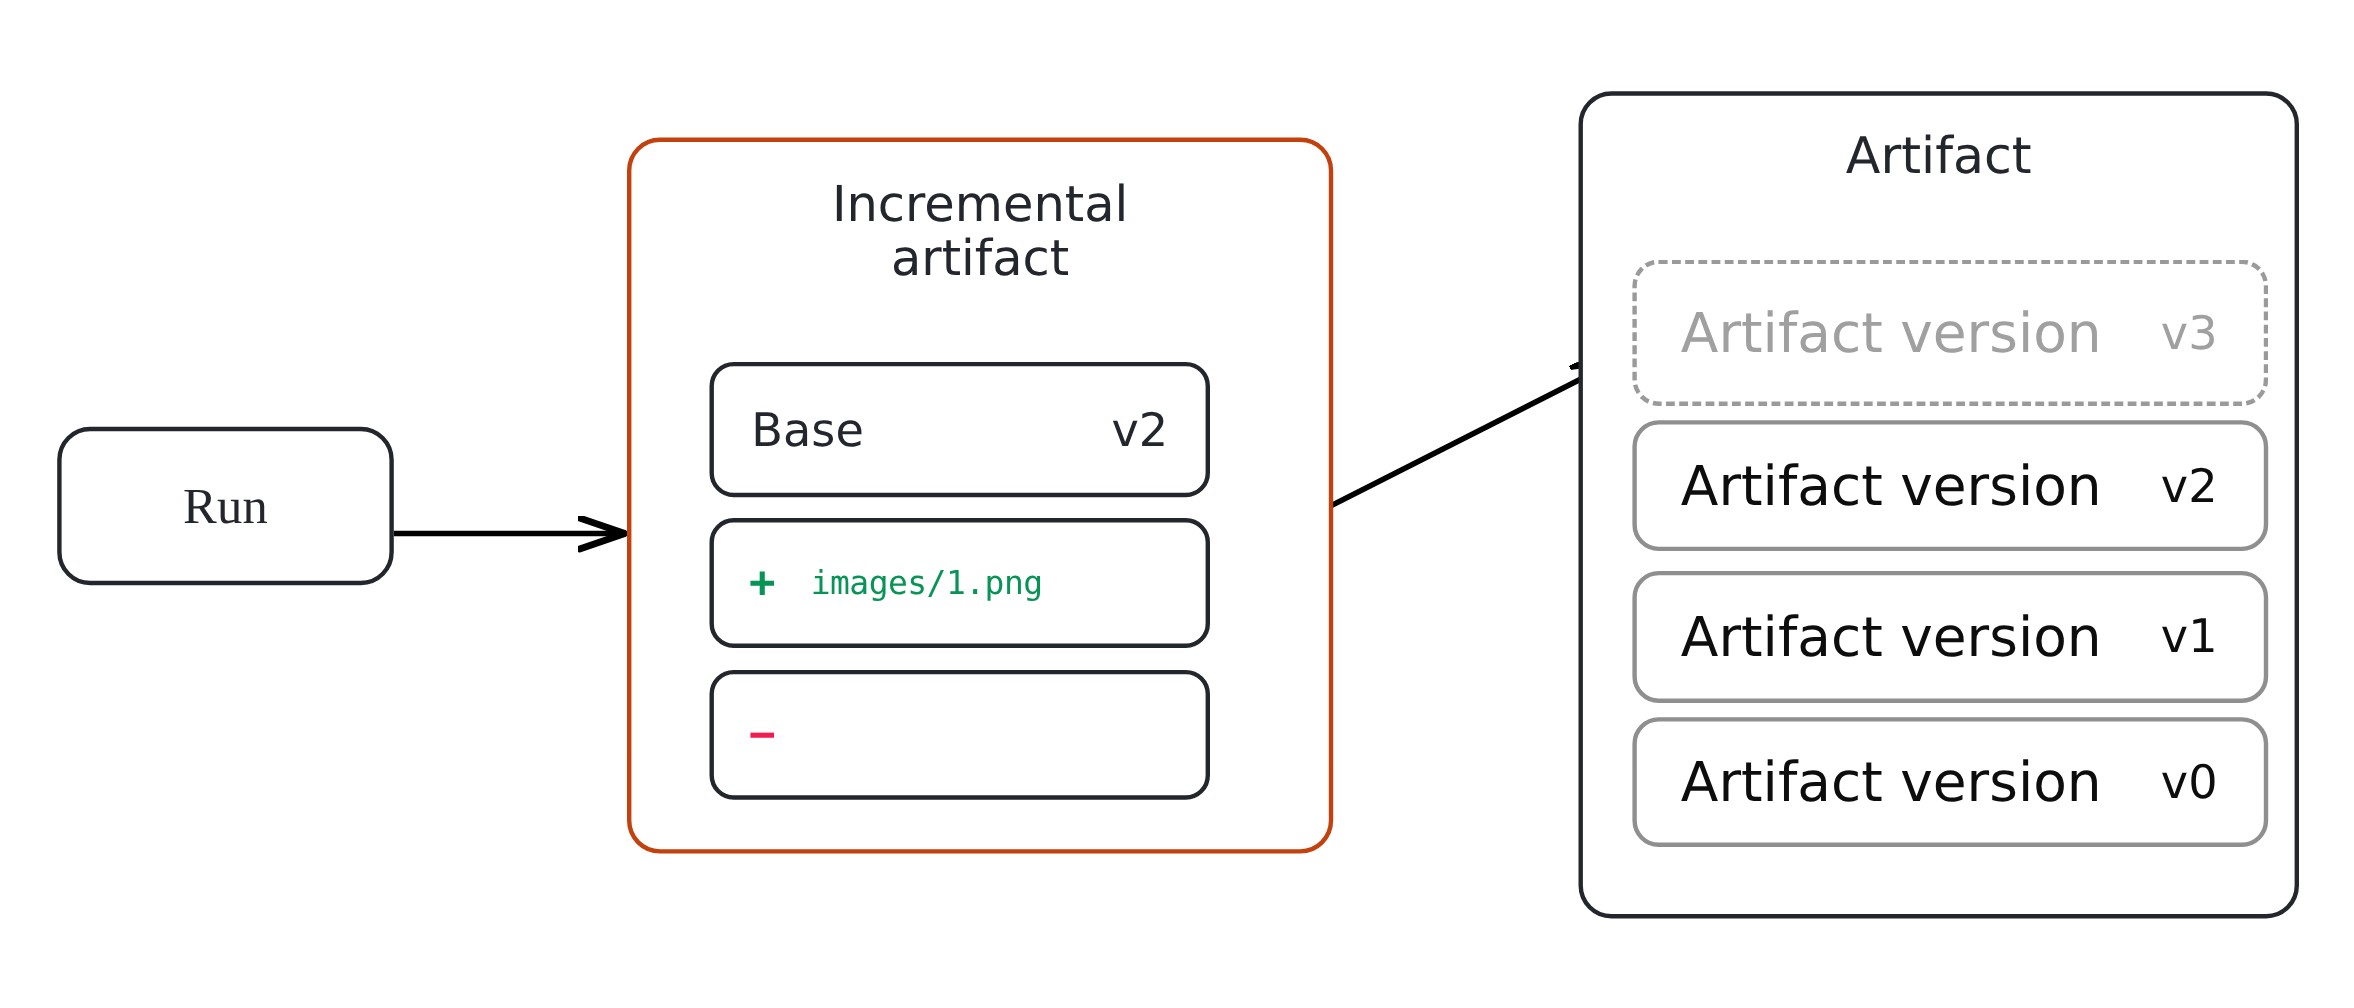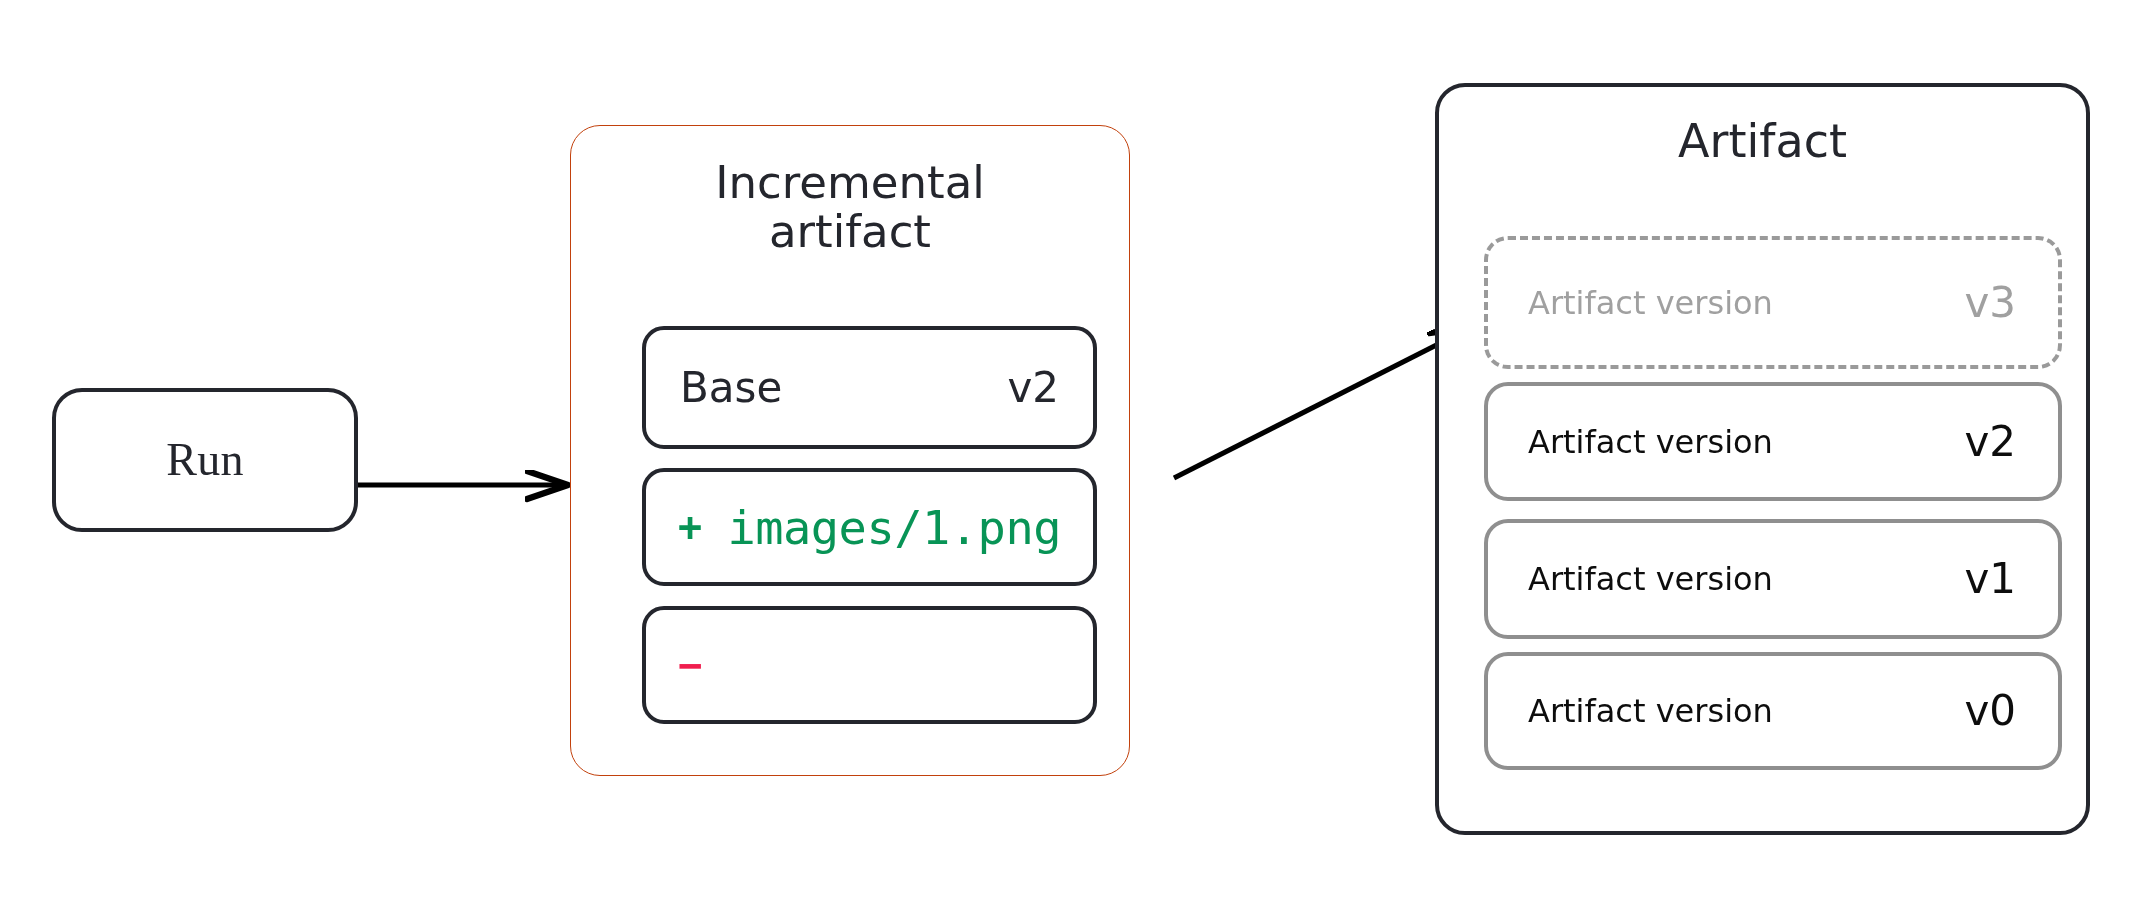--- a/index.html
+++ b/index.html
@@ -40,24 +40,24 @@
     letter-spacing: 0.2px;
     line-height: 1;
     font-family: Liberation Serif, serif;
   }
 
   
   #incremental-panel {
     position: absolute;
     left: 570px;
     top: 125px;
-    width: 560px;
+    width: 642px;
     height: 651px;
     box-sizing: border-box;
-    border: 1px solid #c2410c;
+    border: 4px solid #c2410c;
     border-radius: 30px;
     background: #ffffff;
   }
   #incremental-panel .panel-title {
     position: absolute;
     left: 0;
     top: 33px;
     width: 100%;
     text-align: center;
     font-size: 45px;
@@ -99,21 +99,21 @@
   #inc-row-remove { top: 480px; height: 118px; }
 
   .diff-sign {
     font-size: 40px;
     font-weight: bold;
     width: 40px;
     display: inline-block;
     font-family: "DejaVu Sans Mono", "Liberation Mono", monospace;
   }
   .diff-path {
-    font-size: 47px;
+    font-size: 30px;
     font-family: "DejaVu Sans Mono", "Liberation Mono", monospace;
     letter-spacing: -0.5px;
   }
 
   
   #artifact-panel {
     position: absolute;
     left: 1435px;
     top: 83px;
     width: 655px;
@@ -139,21 +139,21 @@
     left: 45px;
     width: 578px;
     box-sizing: border-box;
     border-radius: 24px;
     background: #ffffff;
     display: flex;
     align-items: center;
     justify-content: space-between;
     padding: 0 42px 0 40px;
   }
-  .av-row .av-label { font-size: 32px; line-height: 1; }
+  .av-row .av-label { font-size: 50px; line-height: 1; }
   .av-row .av-version { font-size: 42px; line-height: 1; margin-left: 23px; }
 
   .av-row.pending {
     border: 4px dashed #9a9a9a;
   }
   .av-row.pending .av-label,
   .av-row.pending .av-version { color: #a0a0a0; }
 
   .av-row.existing {
     border: 4px solid #8f8f8f;

